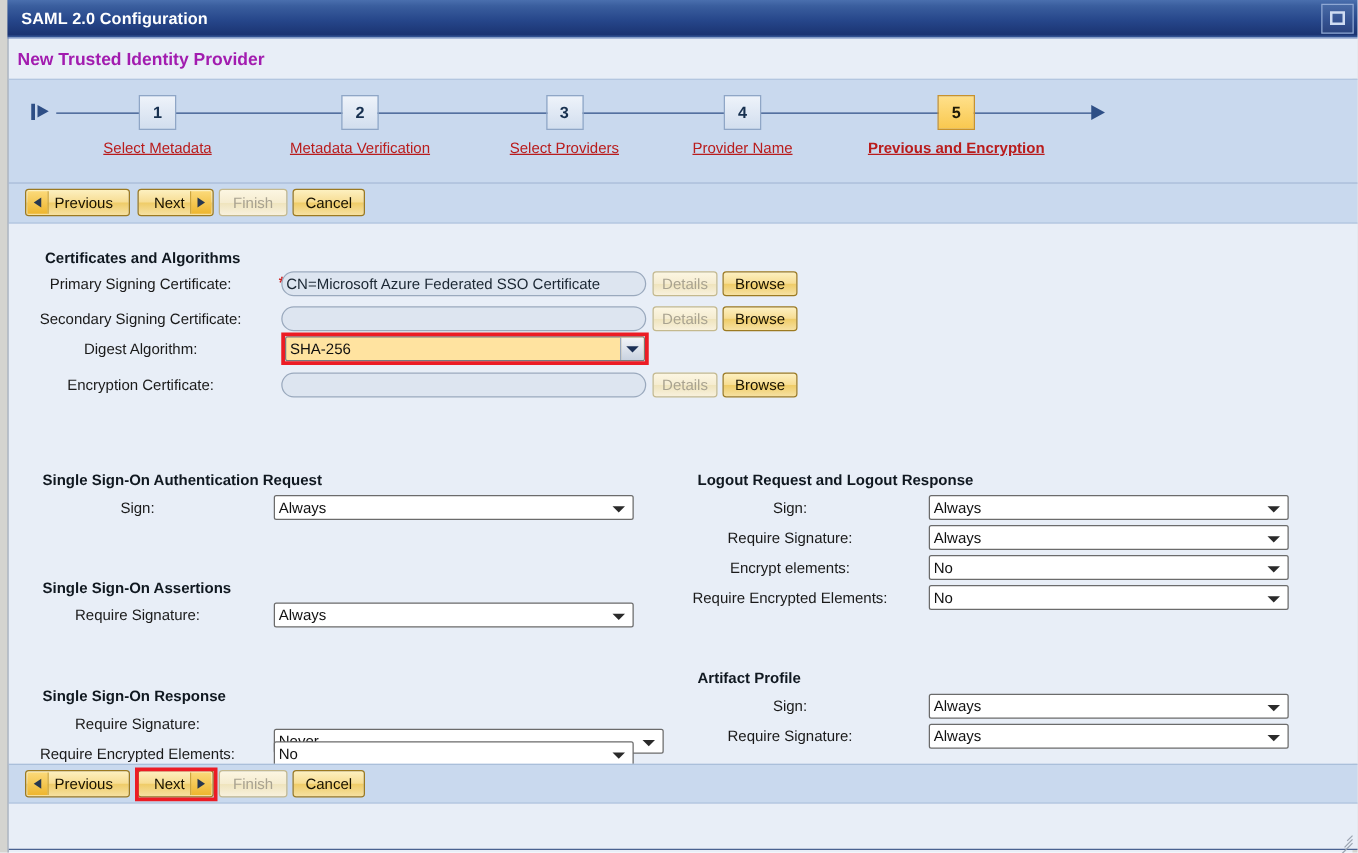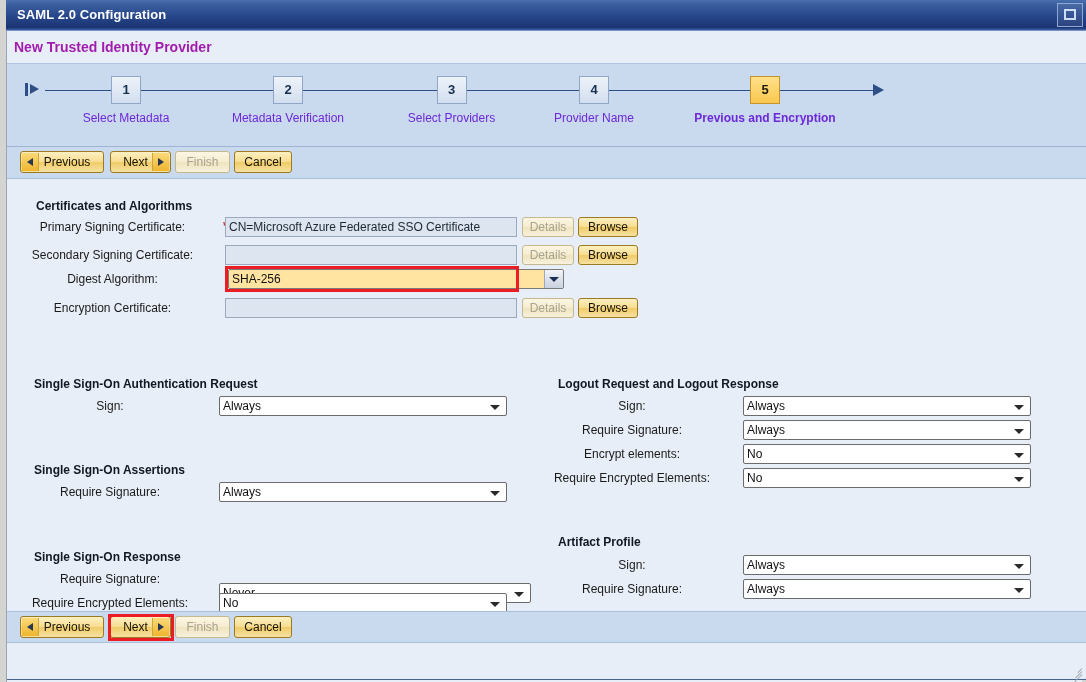--- a/index.html
+++ b/index.html
@@ -155,22 +155,23 @@
     z-index: 2;
   }
   .wz-step.current .wz-box {
     border: 1px solid #c8922c;
     background: linear-gradient(to bottom, #ffe08a, #f9c84f);
     color: #201a06;
   }
   .wz-label {
     margin-top: 7px;
     font-size: 12px;
-    color: #6d28d9;
-    white-space: nowrap;
+    color: #b91c1c;
+    white-space: nowrap;
+    text-decoration: underline;
   }
   .wz-step.current .wz-label {
     font-weight: bold;
   }
 
   
   .btnbar {
     position: absolute;
     left: 7px;
     width: 1079px;
@@ -263,21 +264,21 @@
     color: #d02020;
     font-size: 13px;
     font-weight: bold;
   }
 
   .tbox {
     position: absolute;
     height: 20px;
     box-sizing: border-box;
     border: 1px solid #9aa9bd;
-    border-radius: 0;
+    border-radius: 10px;
     background: #dde5f0;
     font-size: 12px;
     line-height: 18px;
     color: #1b2733;
     padding: 0 3px;
     overflow: hidden;
     white-space: nowrap;
   }
 
   .sbox {
@@ -457,21 +458,21 @@
     <div class="tbox" style="left:218px; top:38px; width:292px;">CN=Microsoft Azure Federated SSO Certificate</div>
     <div class="sbtn disabled" style="left:515px; top:38px; width:52px;">Details</div>
     <div class="sbtn" style="left:571px; top:38px; width:60px;">Browse</div>
 
     <div class="flabel" style="left:0px; top:69px; width:211px;">Secondary Signing Certificate:</div>
     <div class="tbox" style="left:218px; top:66px; width:292px;"></div>
     <div class="sbtn disabled" style="left:515px; top:66px; width:52px;">Details</div>
     <div class="sbtn" style="left:571px; top:66px; width:60px;">Browse</div>
 
     <div class="flabel" style="left:0px; top:93px; width:211px;">Digest Algorithm:</div>
-    <div class="sbox amber" style="left:221px; top:90px; width:336px;">
+    <div class="sbox amber" style="left:221px; top:90px; width:288px;">
       <span>SHA-256</span>
       <span class="btnarrow"></span>
     </div>
     <div class="hl-box" style="left:218px; top:87px; width:294px; height:26px;"></div>
 
     <div class="flabel" style="left:0px; top:122px; width:211px;">Encryption Certificate:</div>
     <div class="tbox" style="left:218px; top:119px; width:292px;"></div>
     <div class="sbtn disabled" style="left:515px; top:119px; width:52px;">Details</div>
     <div class="sbtn" style="left:571px; top:119px; width:60px;">Browse</div>
 

